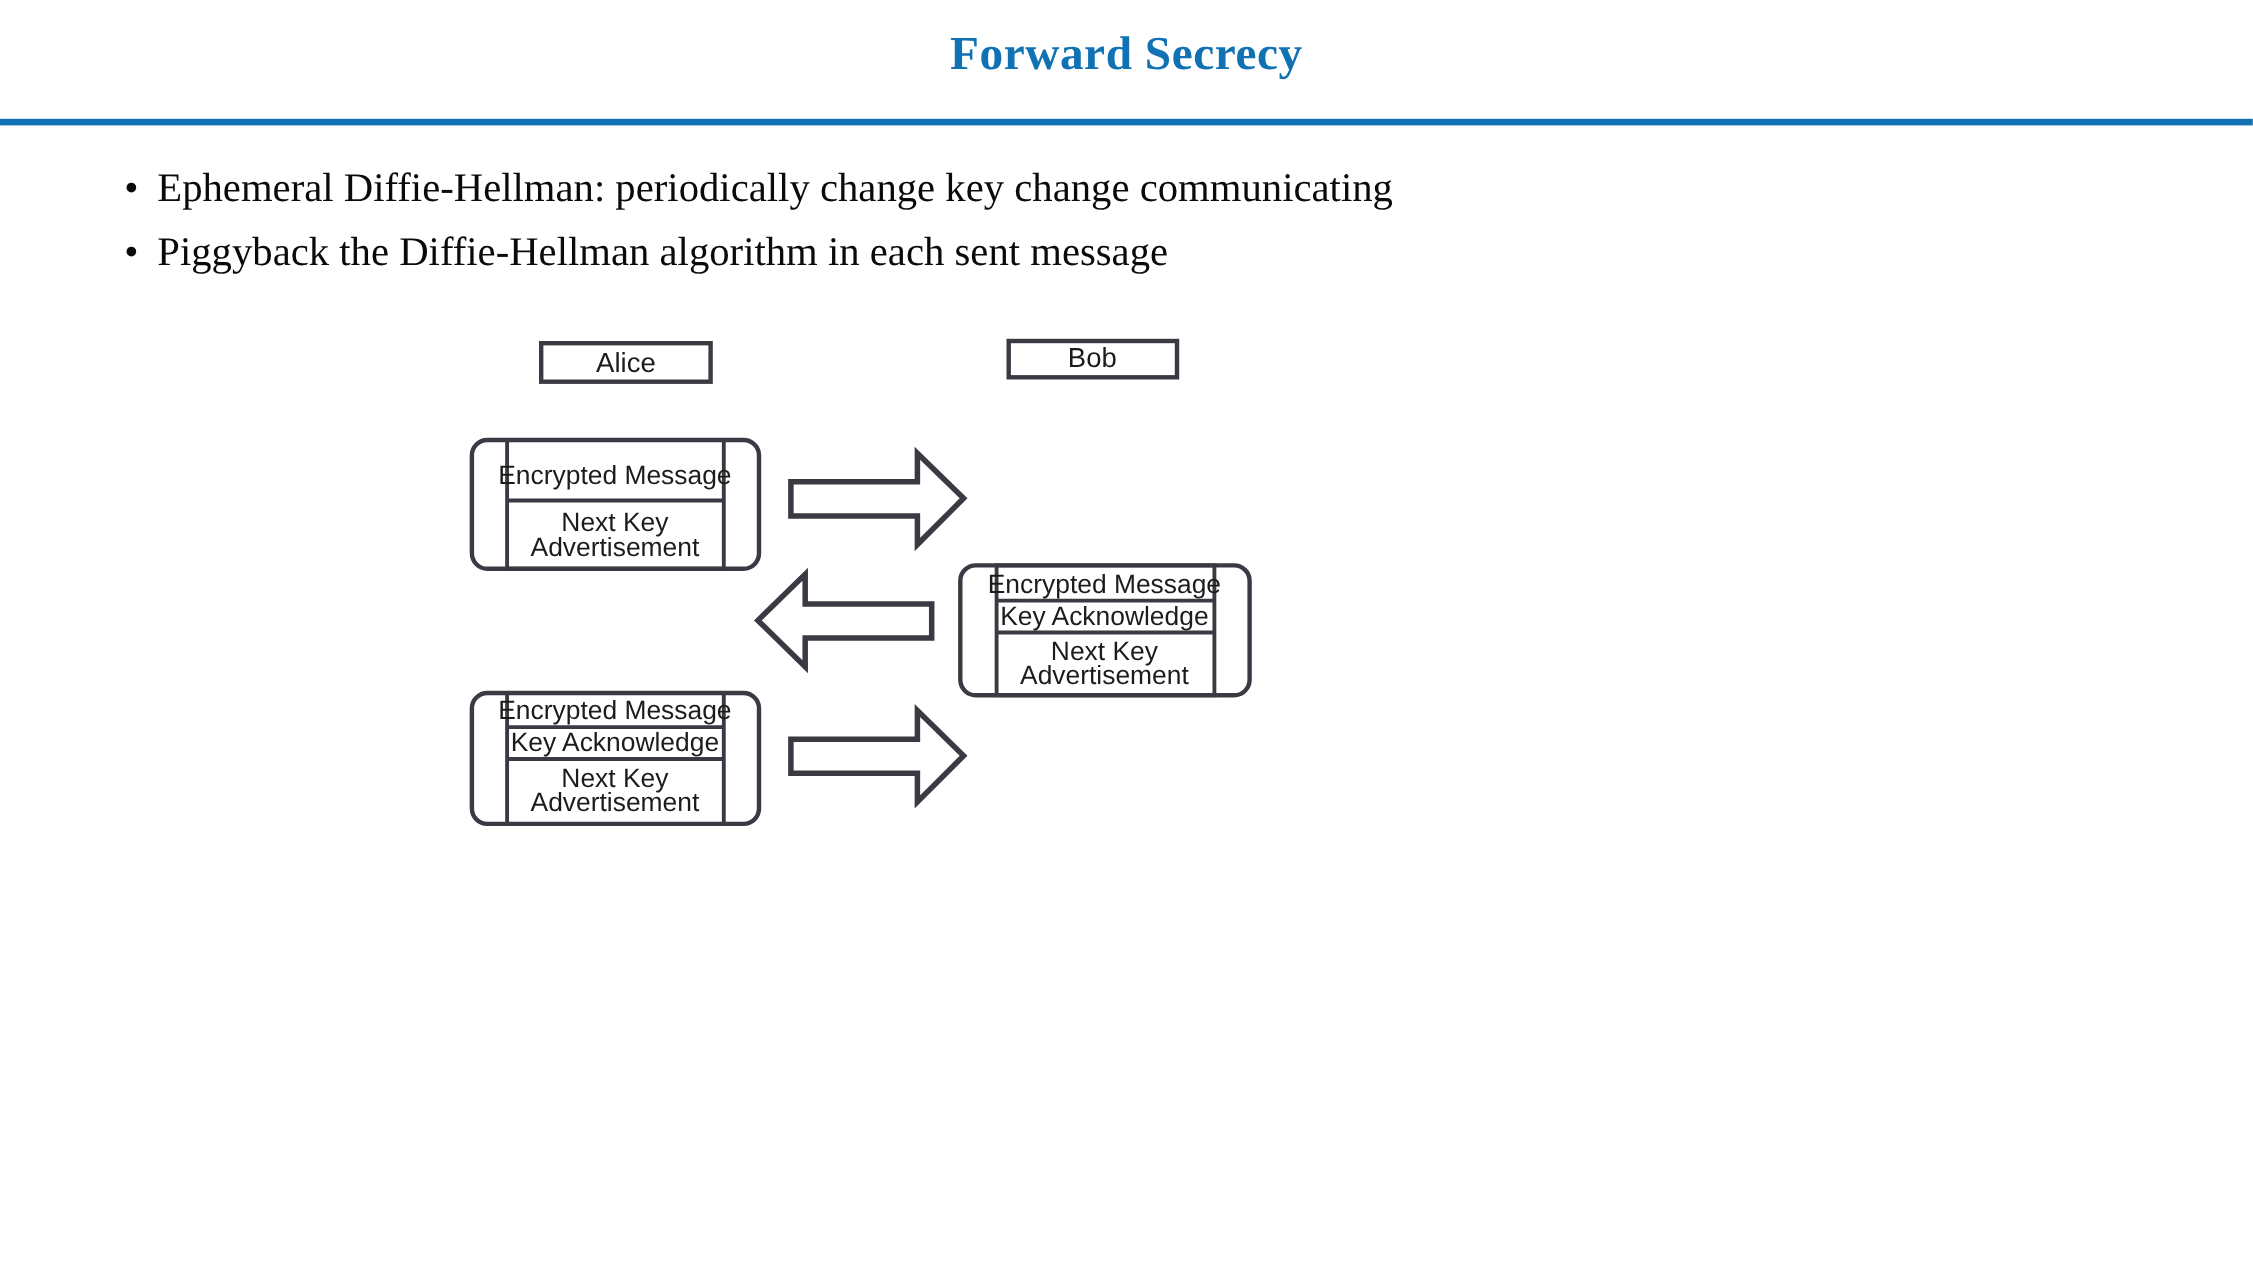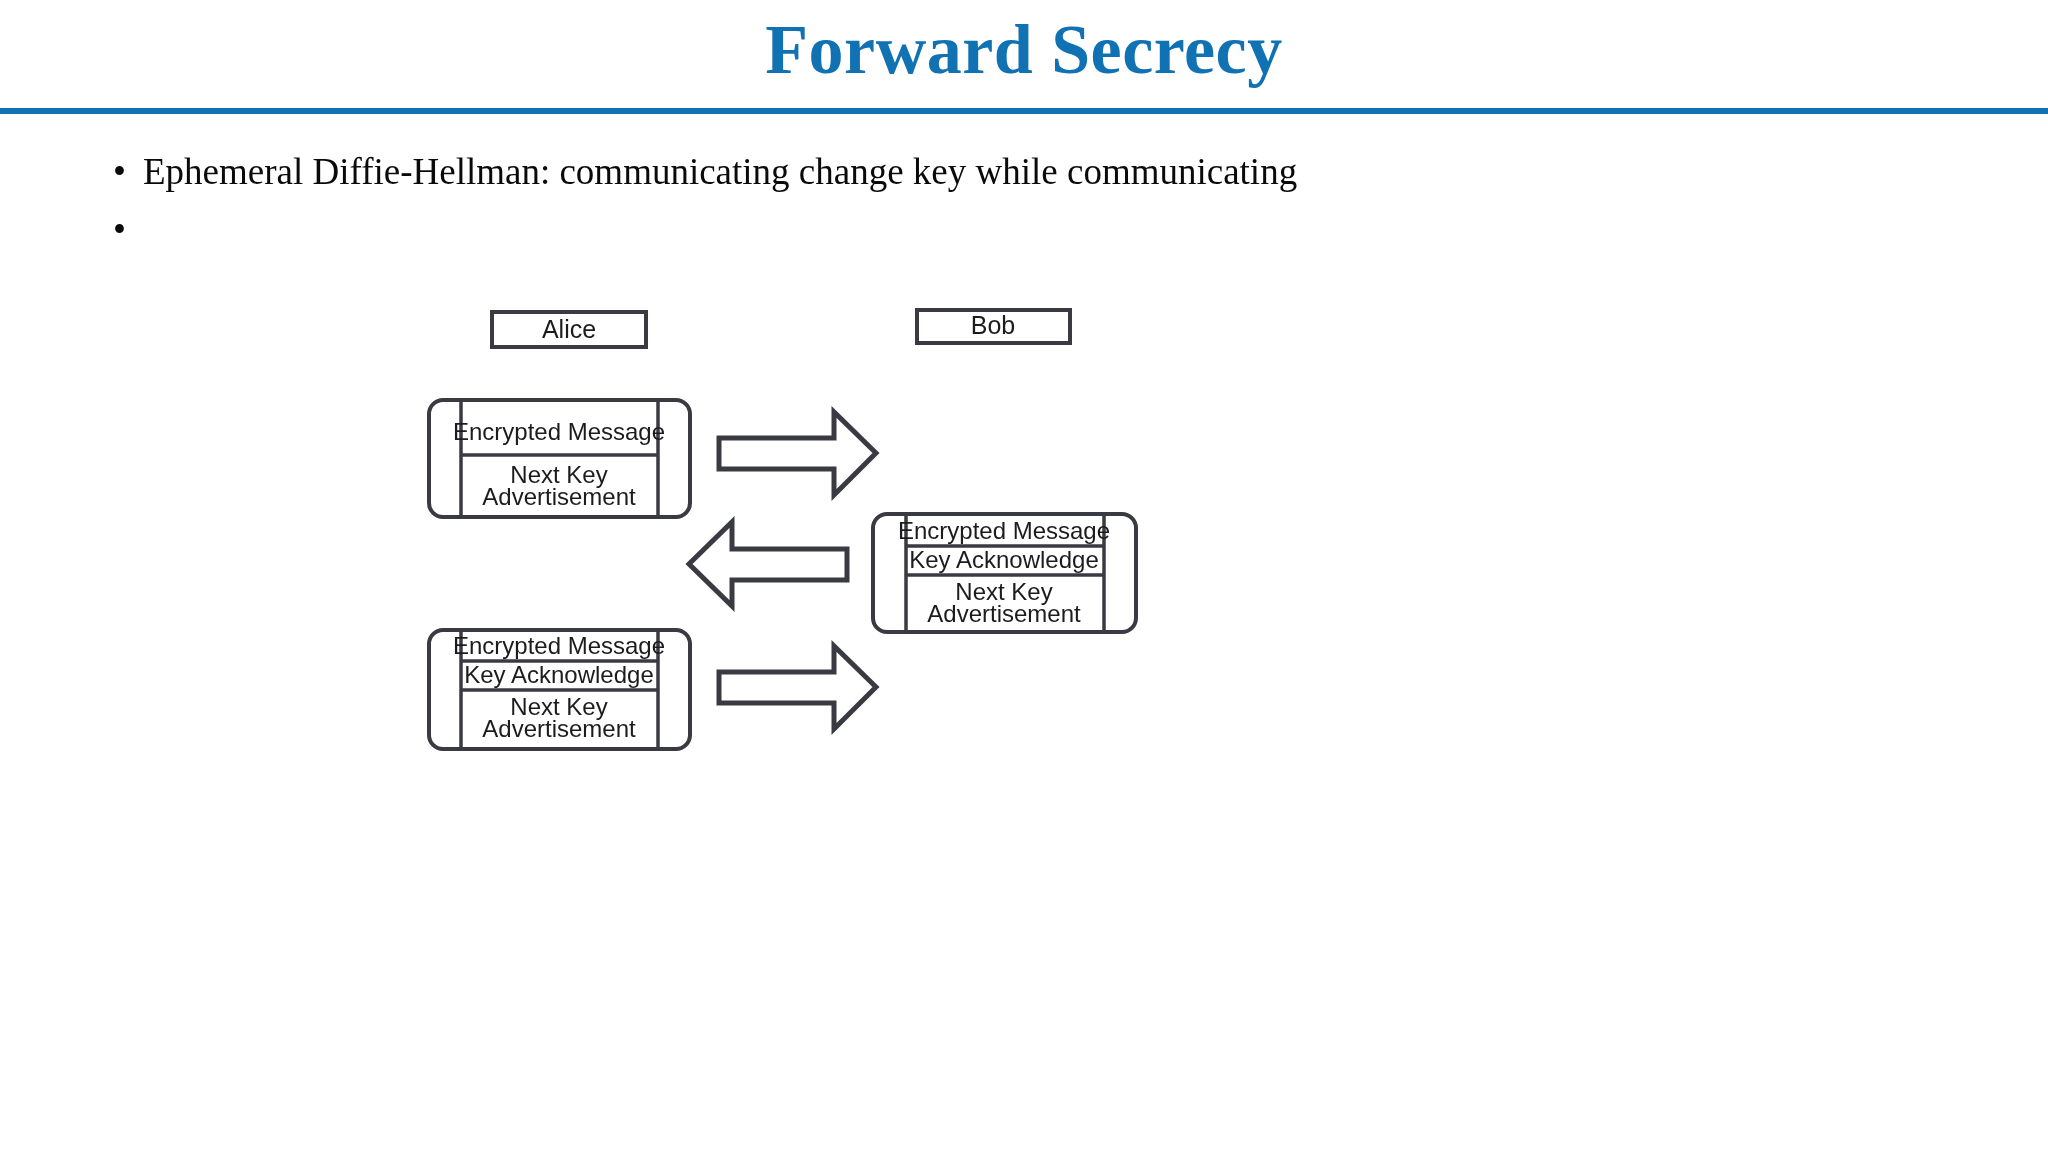--- a/index.html
+++ b/index.html
@@ -19,21 +19,21 @@
 
   
   #slide-title {
     position: absolute;
     left: 0;
     top: 14px;
     width: 2048px;
     text-align: center;
     font-family: "Liberation Serif", "DejaVu Serif", serif;
     font-weight: bold;
-    font-size: 70px;
+    font-size: 43px;
     line-height: 72px;
     color: #1072b3;
     letter-spacing: 0.5px;
   }
   #title-rule {
     position: absolute;
     left: 0;
     top: 108px;
     width: 2048px;
     height: 6px;
@@ -115,25 +115,26 @@
 <body>
 
 <div id="slide-title">Forward Secrecy</div>
 
 <div id="title-rule"></div>
 
 <div id="bullet-list">
 
   <div class="bullet-row">
     <span class="bullet-marker">•</span>
-    <span>Ephemeral Diffie-Hellman: communicating change key while communicating</span>
+    <span>Ephemeral Diffie-Hellman: periodically change key change communicating</span>
   </div>
 
   <div class="bullet-row">
     <span class="bullet-marker">•</span>
+    <span>Piggyback the Diffie-Hellman algorithm in each sent message</span>
   </div>
 
 </div>
 
 <div id="diagram">
 <svg width="2048" height="1152" viewBox="0 0 2048 1152" xmlns="http://www.w3.org/2000/svg">
 
   <g>
     <rect x="492" y="312" width="154" height="35" class="dg-shape" stroke-width="4"></rect>
     <text class="dg-label" x="569" y="338" text-anchor="middle">Alice</text>

